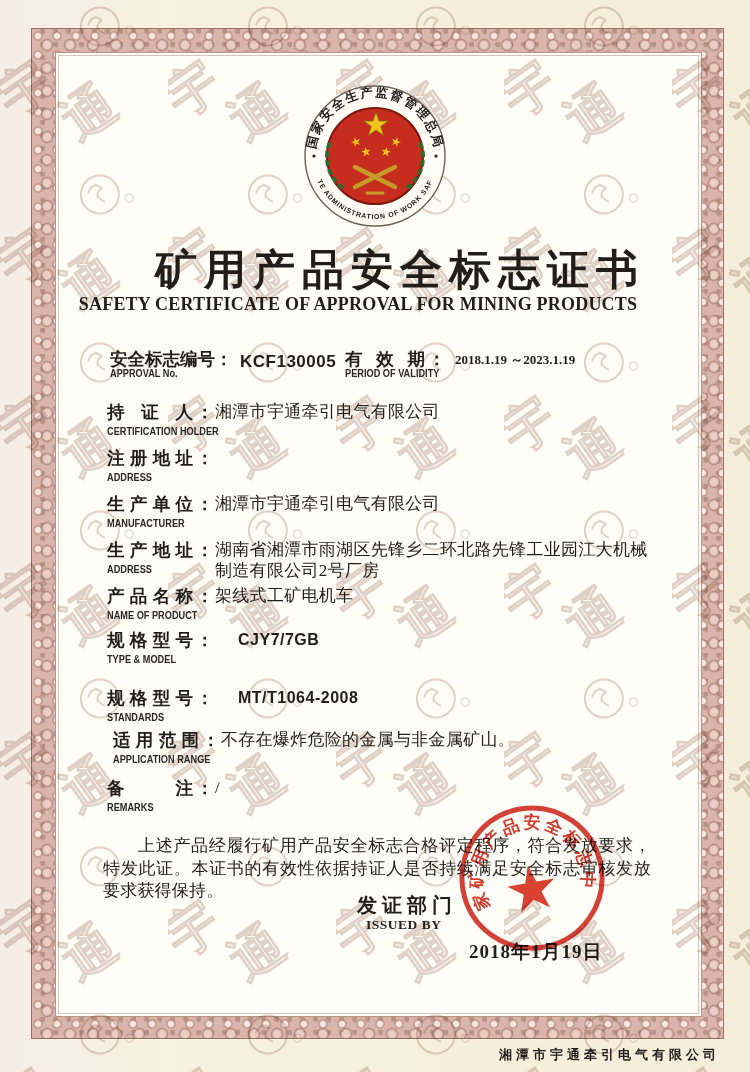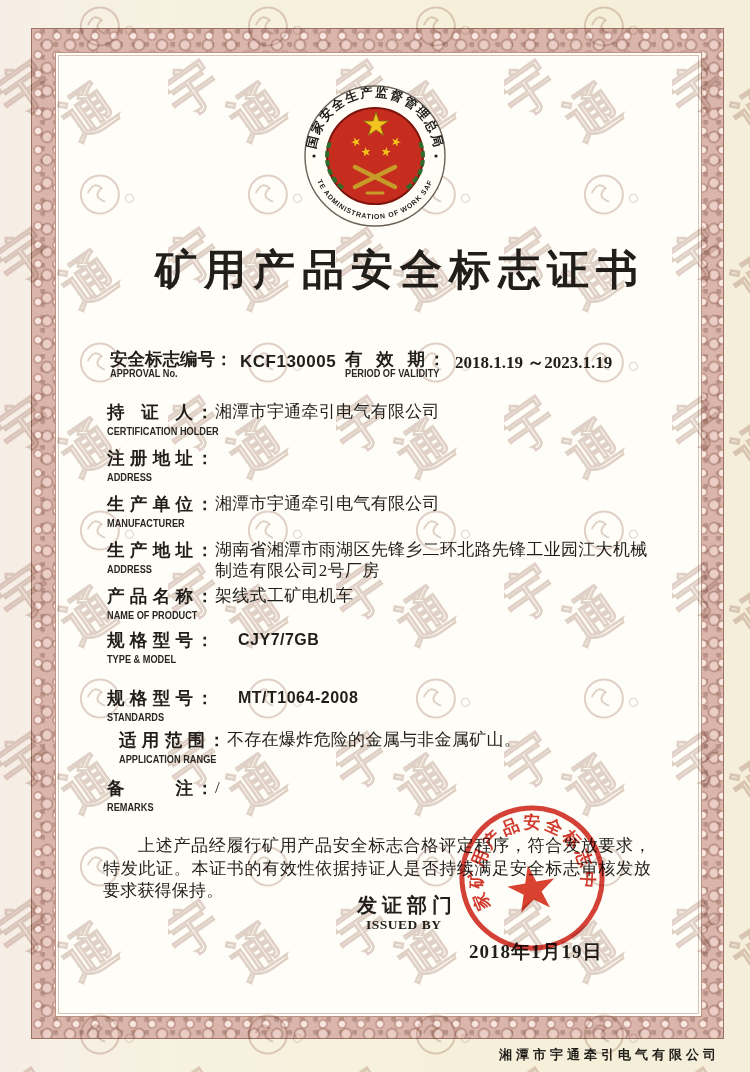--- a/index.html
+++ b/index.html
@@ -101,31 +101,32 @@
       <textPath href="#embArcTop" startOffset="50%" text-anchor="middle">国家安全生产监督管理总局</textPath>
     </text>
     <text font-size="7" font-weight="bold" fill="#1d1a17" letter-spacing="0.8" font-family="Liberation Sans,sans-serif">
       <textPath href="#embArcBot" startOffset="50%" text-anchor="middle">STATE ADMINISTRATION OF WORK SAFETY</textPath>
     </text>
     <circle cx="11" cy="72" r="1.6" fill="#1d1a17"></circle>
     <circle cx="133" cy="72" r="1.6" fill="#1d1a17"></circle>
   </svg>
 
   <div class="abs title">矿用产品安全标志证书</div>
+  <div class="abs subtitle">SAFETY CERTIFICATE OF APPROVAL FOR MINING PRODUCTS</div>
 
   <div class="abs" style="left:110px;top:347px;white-space:nowrap">
     <span class="cnlab">安全标志编号</span><span class="colon">：</span>
   </div>
   <div class="abs en" style="left:110px;top:368px">APPROVAL No.</div>
   <div class="abs val-latin" style="left:217px;top:352px;font-size:17px">KCF130005</div>
 
   <div class="abs cnlab just" style="left:345px;top:347px;width:80px">有效期</div>
   <div class="abs colon" style="left:428px;top:347px">：</div>
   <div class="abs en" style="left:345px;top:368px">PERIOD OF VALIDITY</div>
-  <div class="abs" style="left:455px;top:351px;font-size:17px;font-weight:700;white-space:nowrap">2018.1.19 ～2023.1.19</div>
+  <div class="abs" style="left:455px;top:351px;font-size:13px;font-weight:700;white-space:nowrap">2018.1.19 ～2023.1.19</div>
 
   <div class="abs row" style="left:0;top:400px;width:750px;height:46px">
     <span class="cnlab lab just">持证人</span>
     <span class="colon">：</span>
     <span class="en">CERTIFICATION HOLDER</span>
     <span class="val">湘潭市宇通牵引电气有限公司</span>
   </div>
   <div class="abs row" style="left:0;top:446px;width:750px;height:46px">
     <span class="cnlab lab just">注册地址</span>
     <span class="colon">：</span>
@@ -154,21 +155,21 @@
     <span class="colon">：</span>
     <span class="en">TYPE &amp; MODEL</span>
     <span class="val val-latin">CJY7/7GB</span>
   </div>
   <div class="abs row" style="left:0;top:686px;width:750px;height:46px">
     <span class="cnlab lab just">规格型号</span>
     <span class="colon">：</span>
     <span class="en">STANDARDS</span>
     <span class="val val-latin">MT/T1064-2008</span>
   </div>
-  <div class="abs row" style="left:12px;top:728px;width:620px;height:46px">
+  <div class="abs row" style="left:6px;top:728px;width:620px;height:46px">
     <span class="cnlab lab just">适用范围</span>
     <span class="colon">：</span>
     <span class="en">APPLICATION RANGE</span>
     <span class="val">不存在爆炸危险的金属与非金属矿山。</span>
   </div>
   <div class="abs row" style="left:0;top:776px;width:690px;height:46px">
     <span class="cnlab lab just">备注</span>
     <span class="colon">：</span>
     <span class="en">REMARKS</span>
     <span class="val">/</span>

